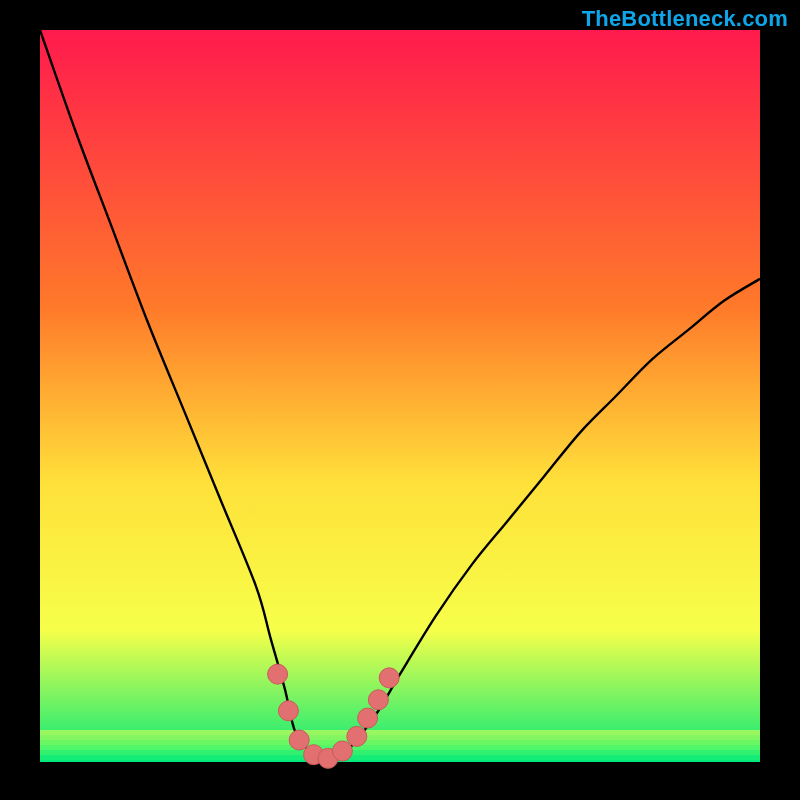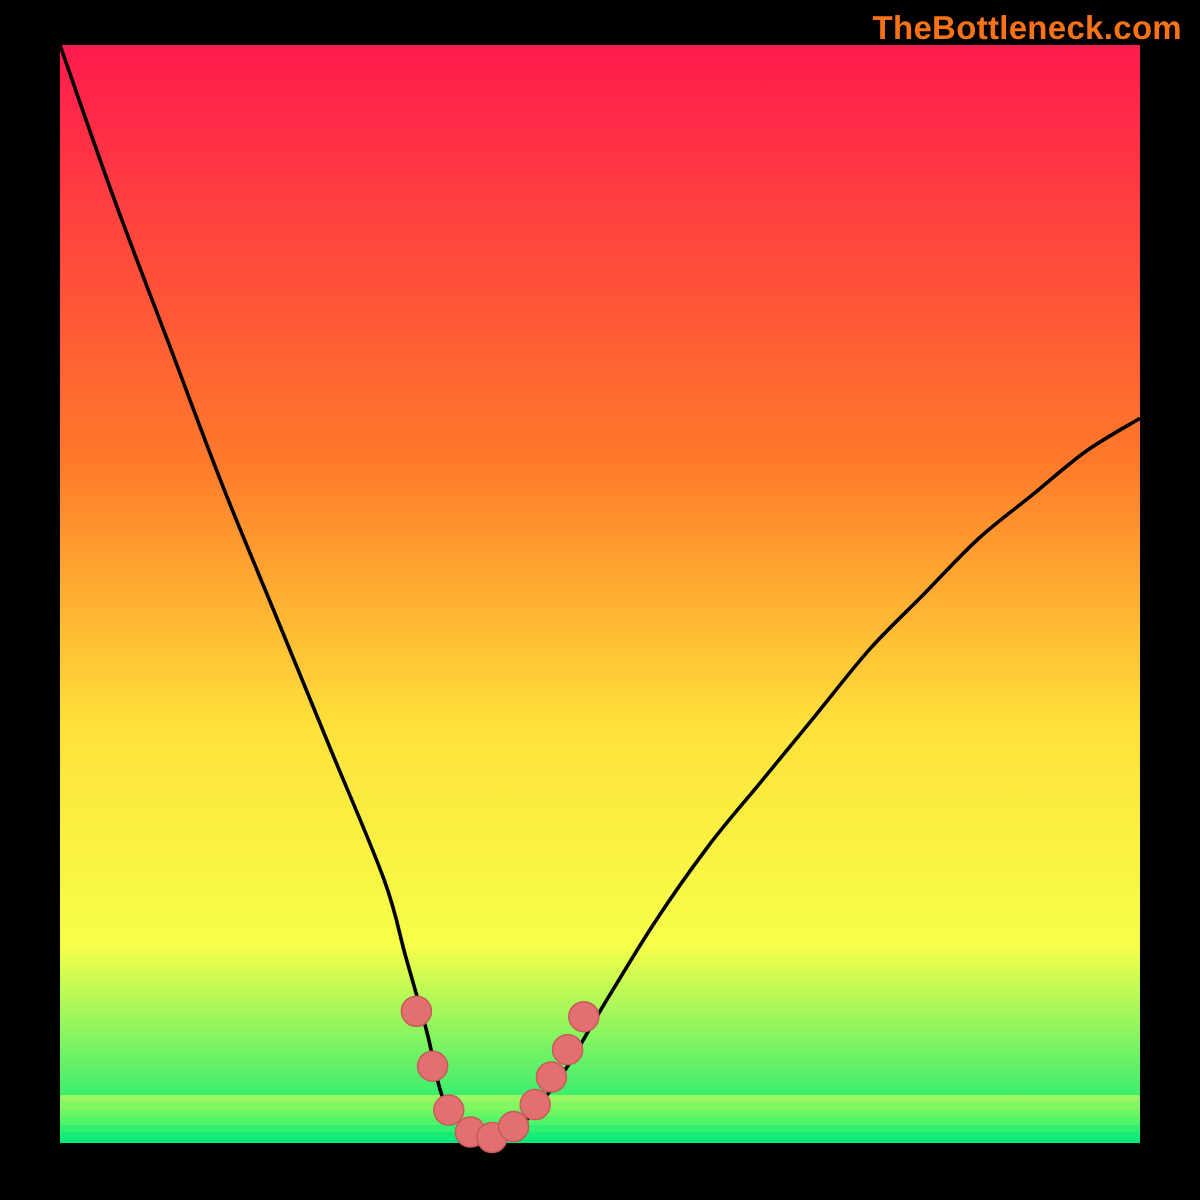--- a/index.html
+++ b/index.html
@@ -16,21 +16,21 @@
     width: 800px;
     height: 800px;
     background: #000;
   }
   .watermark {
     position: absolute;
     top: 6px;
     right: 12px;
     font-size: 22px;
     font-weight: 600;
-    color: #f97316;
+    color: #0ea5e9;
     letter-spacing: 0.2px;
     user-select: none;
   }
   svg {
     display: block;
   }
 </style>
 </head>
 <body>
 

